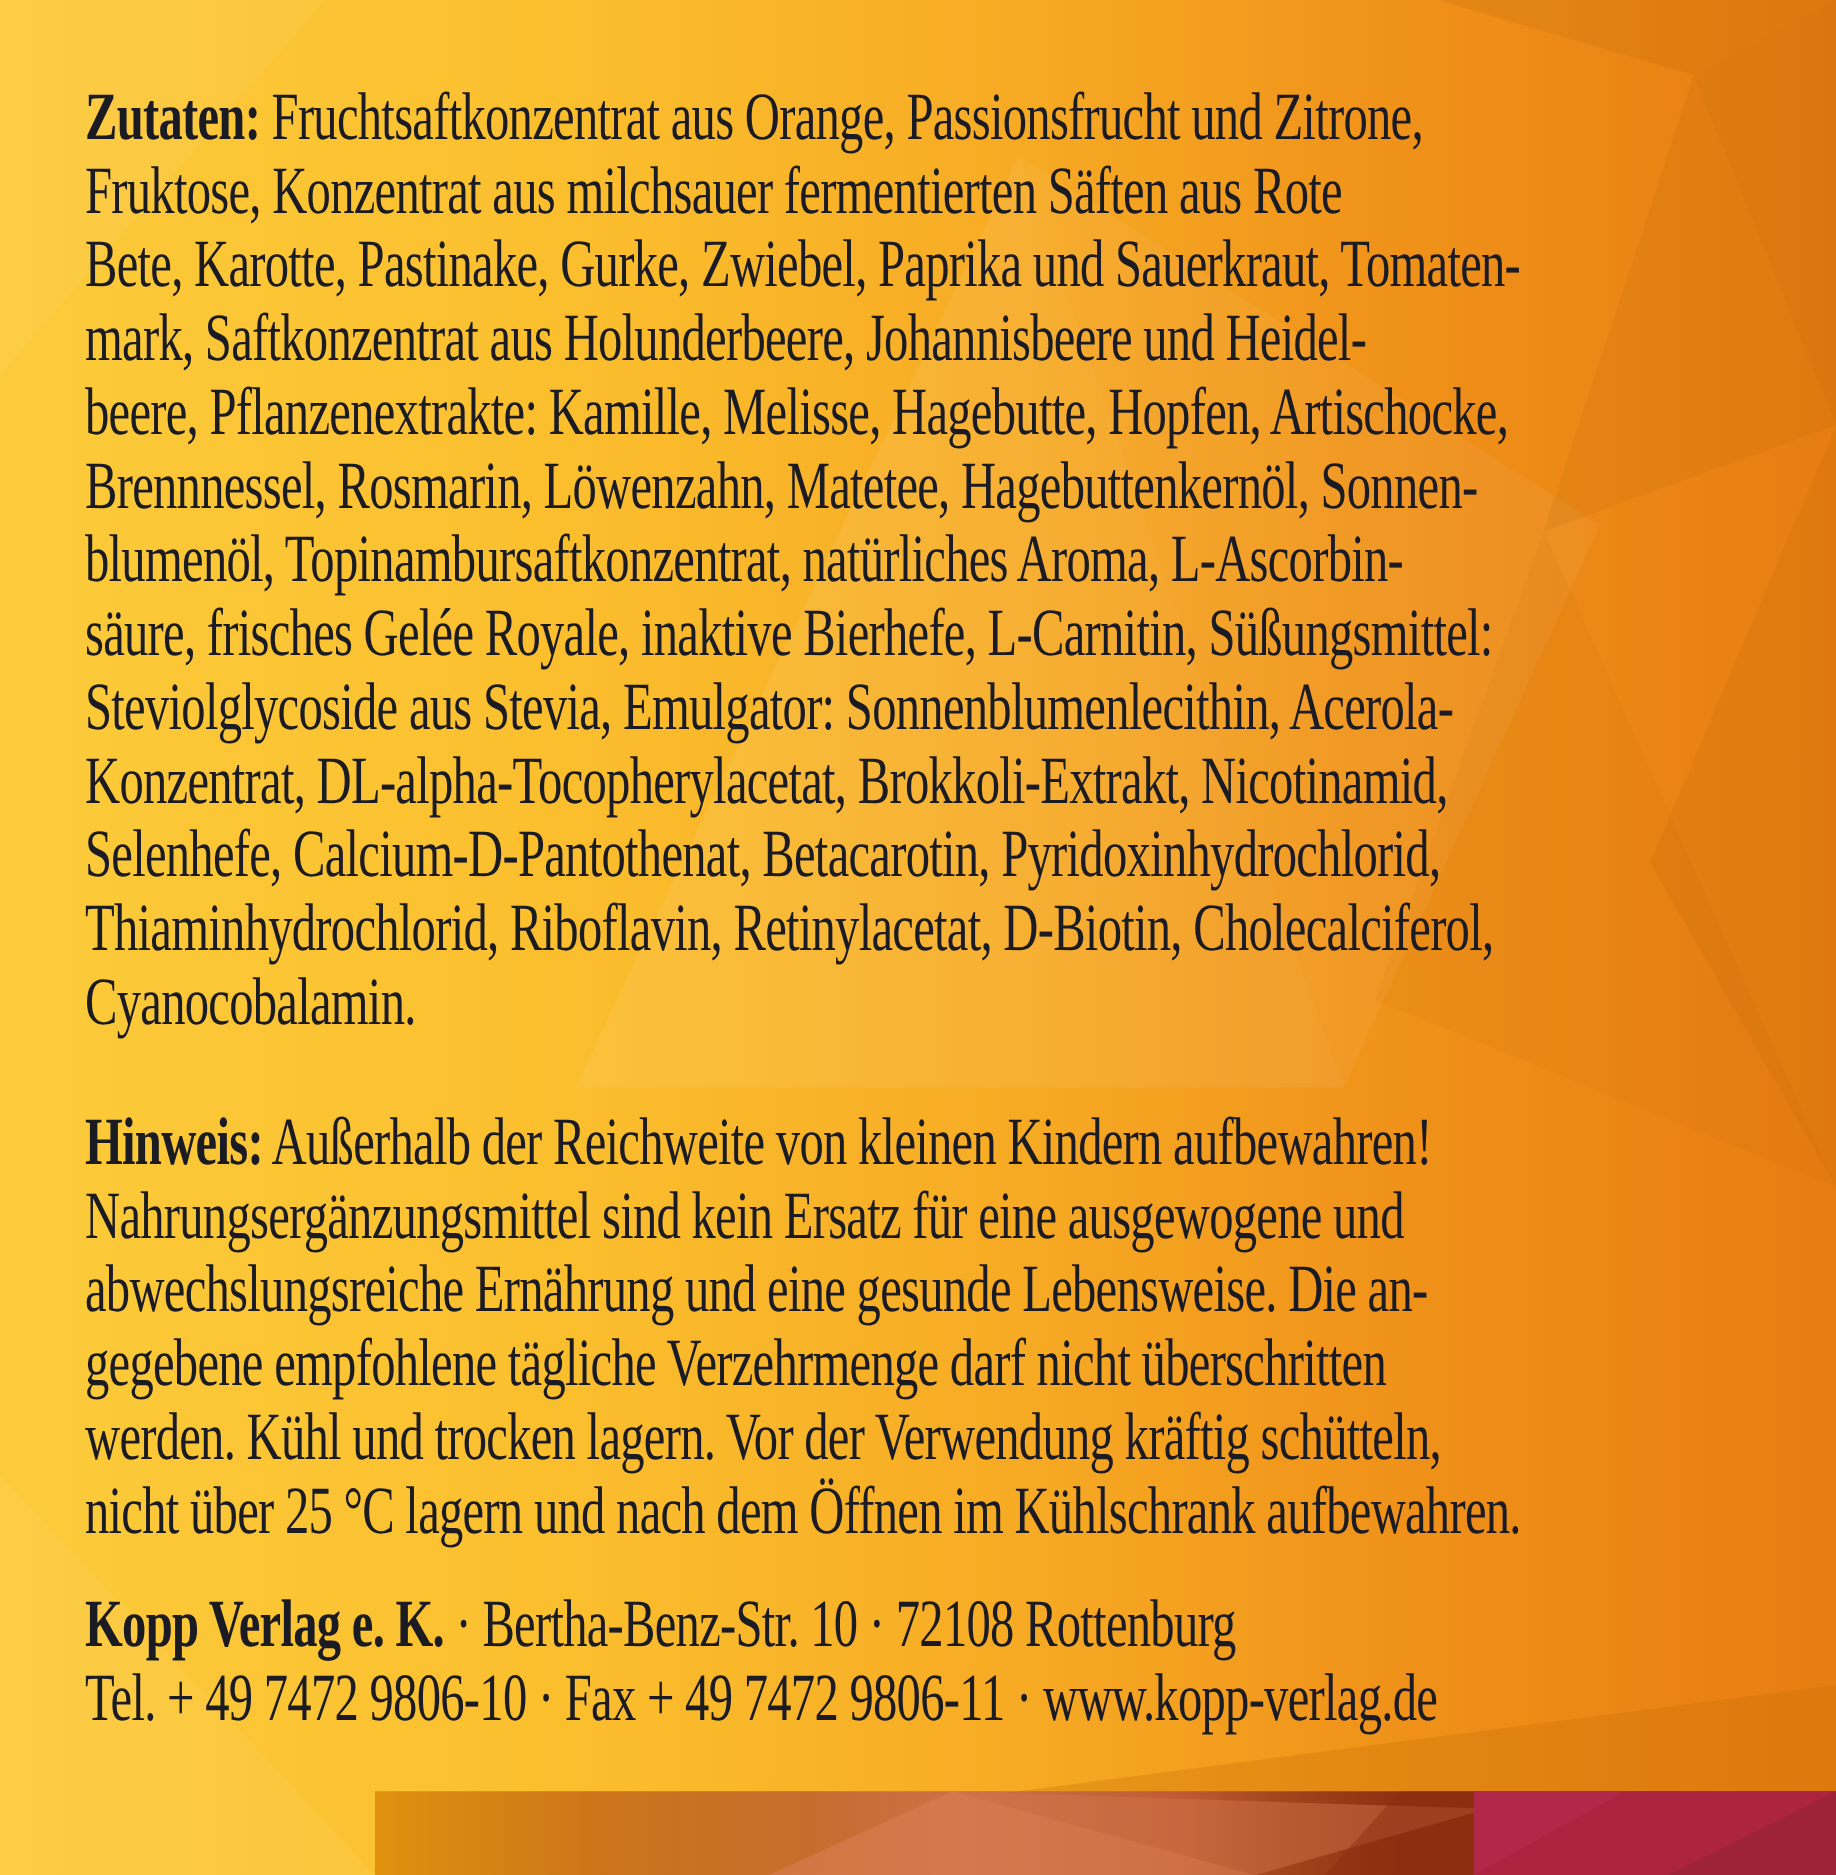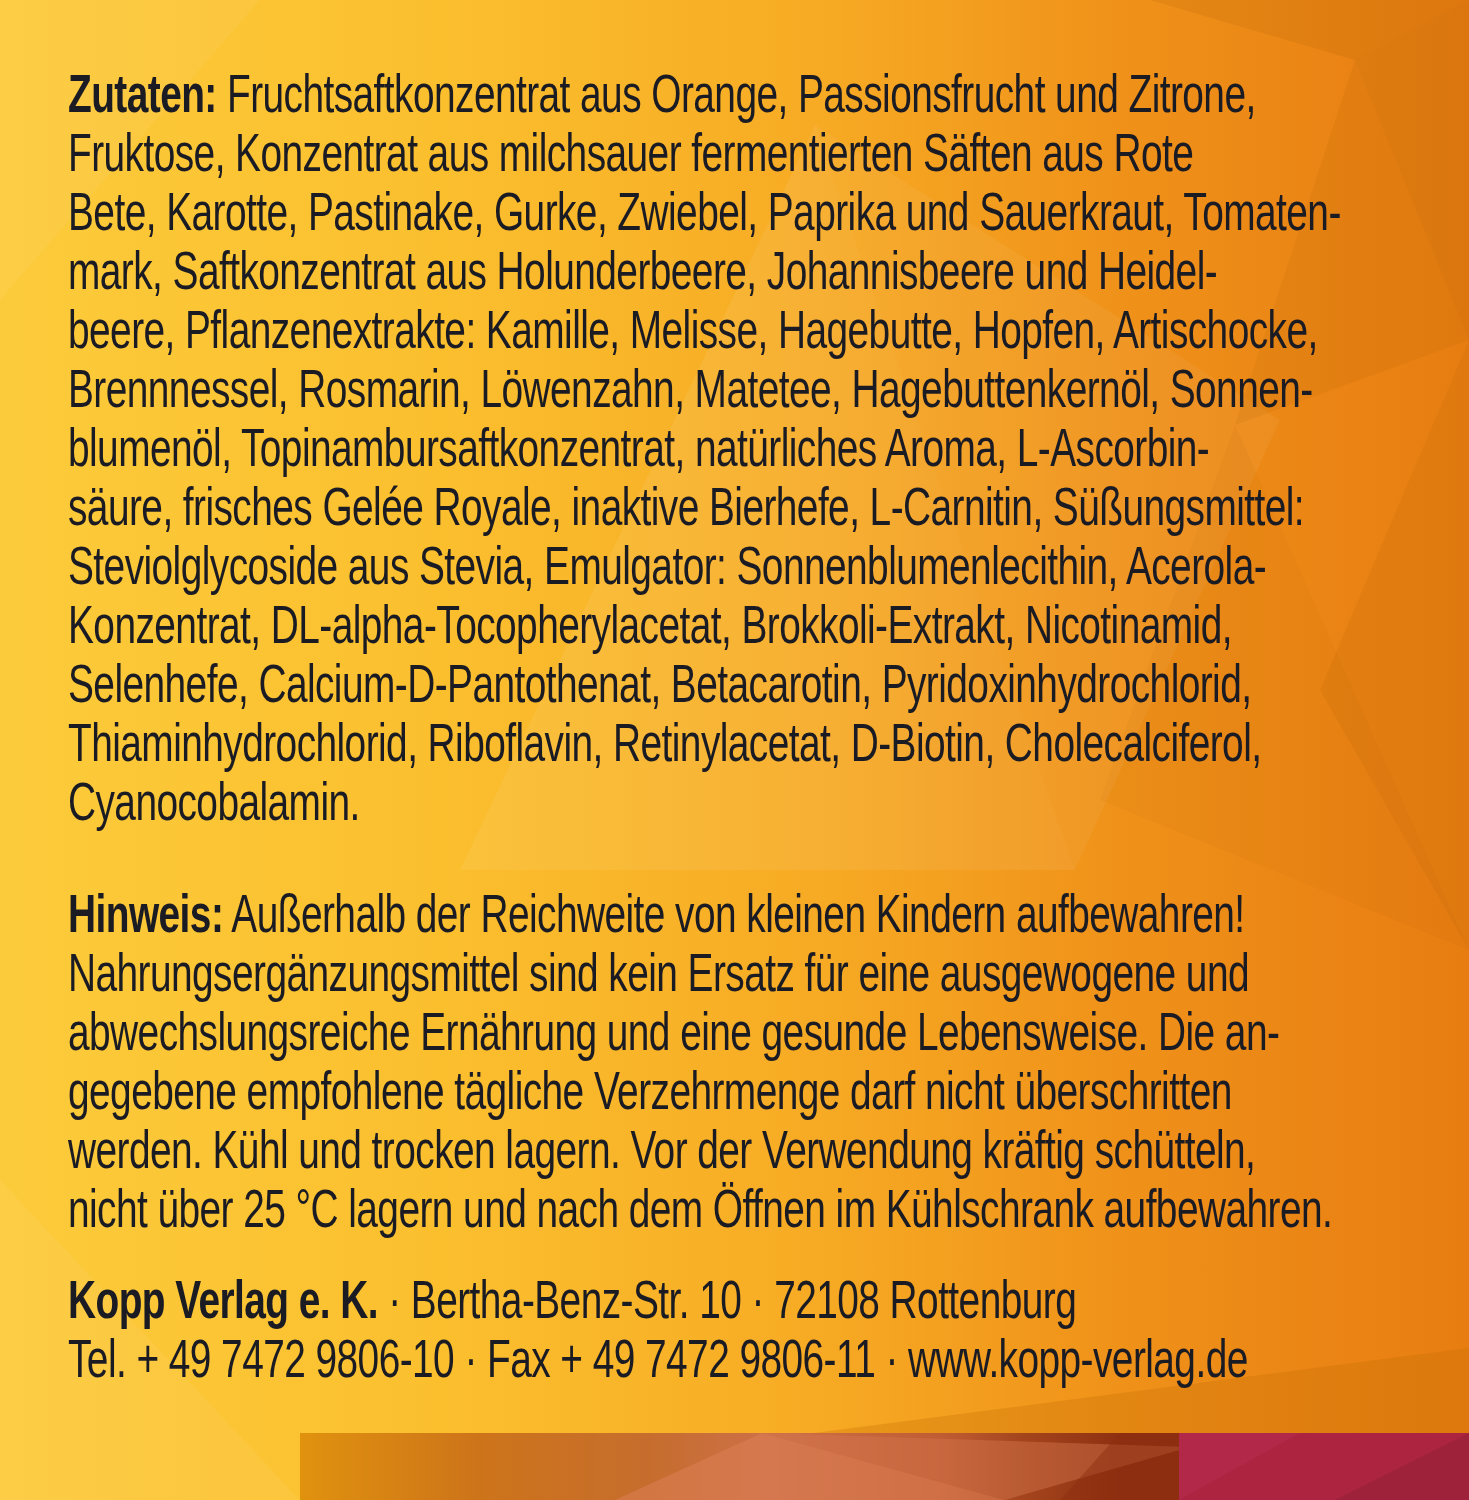--- a/index.html
+++ b/index.html
@@ -1,20 +1,20 @@
 <!DOCTYPE html>
 <html><head>
 <meta charset="utf-8">
 <style>
   html,body{margin:0;padding:0;}
   .stage{
     position:relative;
     width:1469px;height:1500px;
     overflow:hidden;
-    font-family:Liberation Sans, sans-serif;
+    font-family:Liberation Serif, serif;
   }
   .bg{position:absolute;left:0;top:0;width:1469px;height:1500px;display:block;}
   .text-wrap{
     position:absolute;
     left:68px;top:64px;
     width:1860px;
     transform:scaleX(0.72);
     transform-origin:0 0;
     color:#1b1b24;
     font-size:54px;

